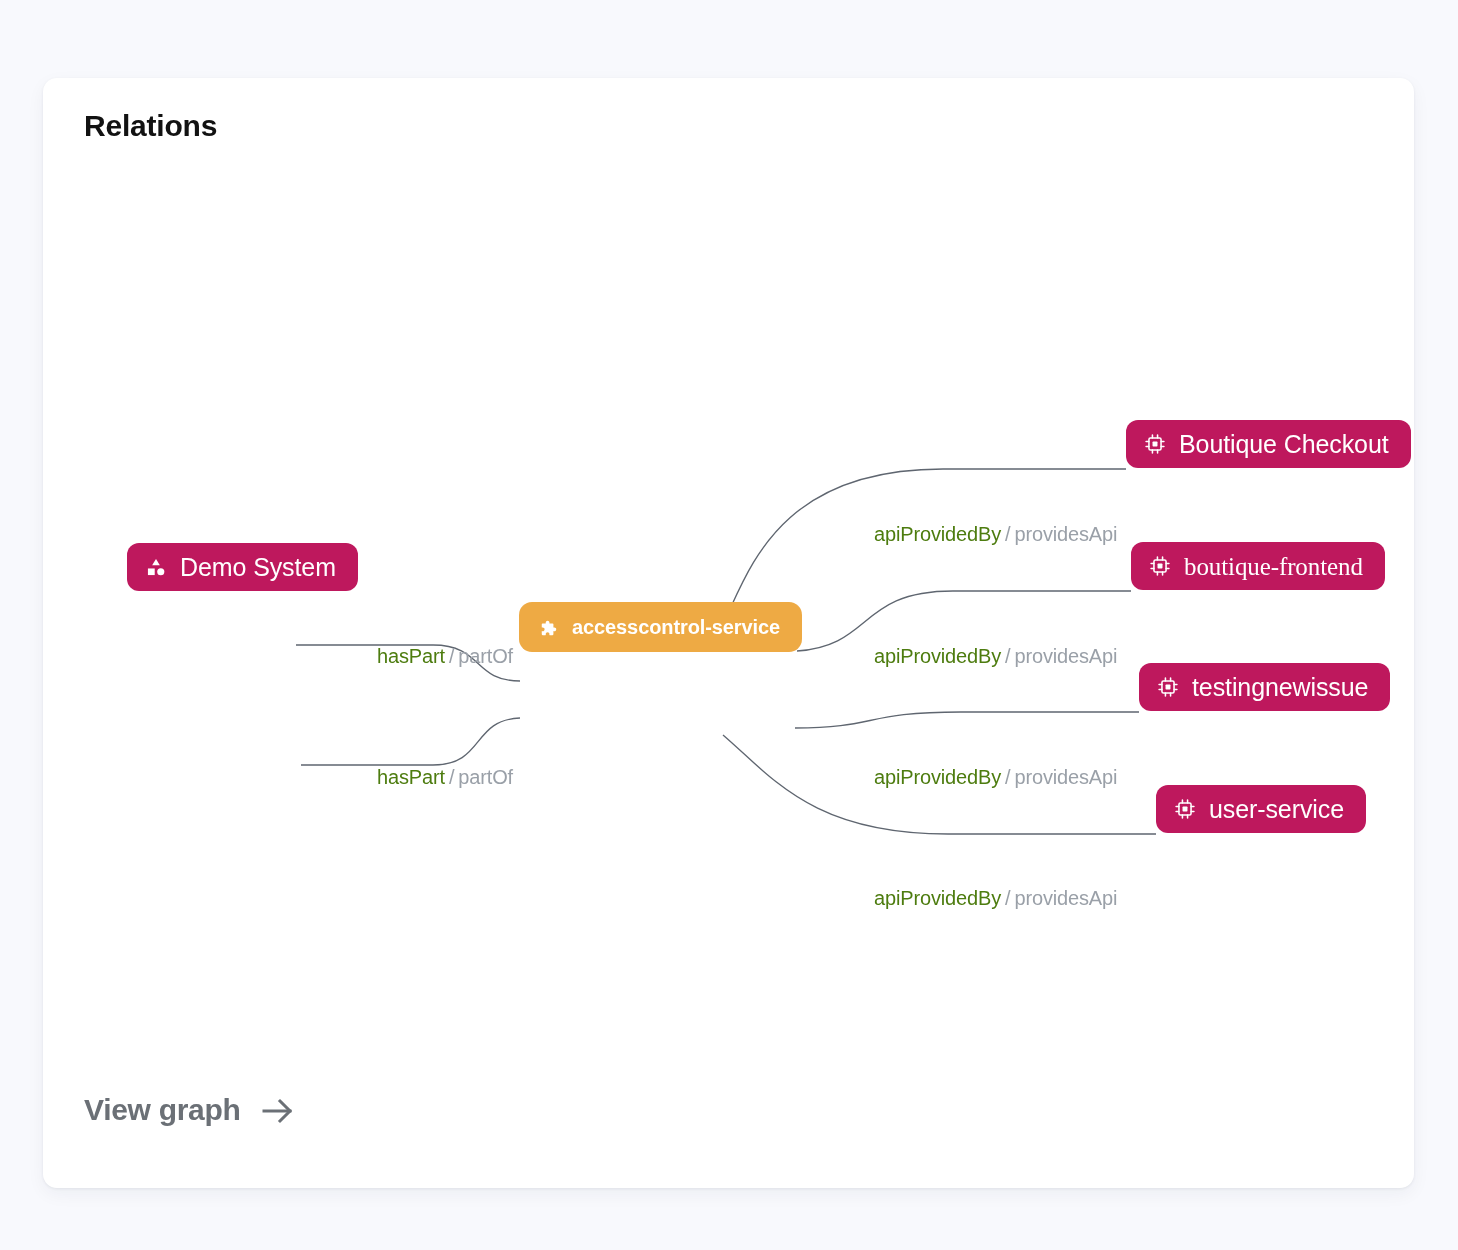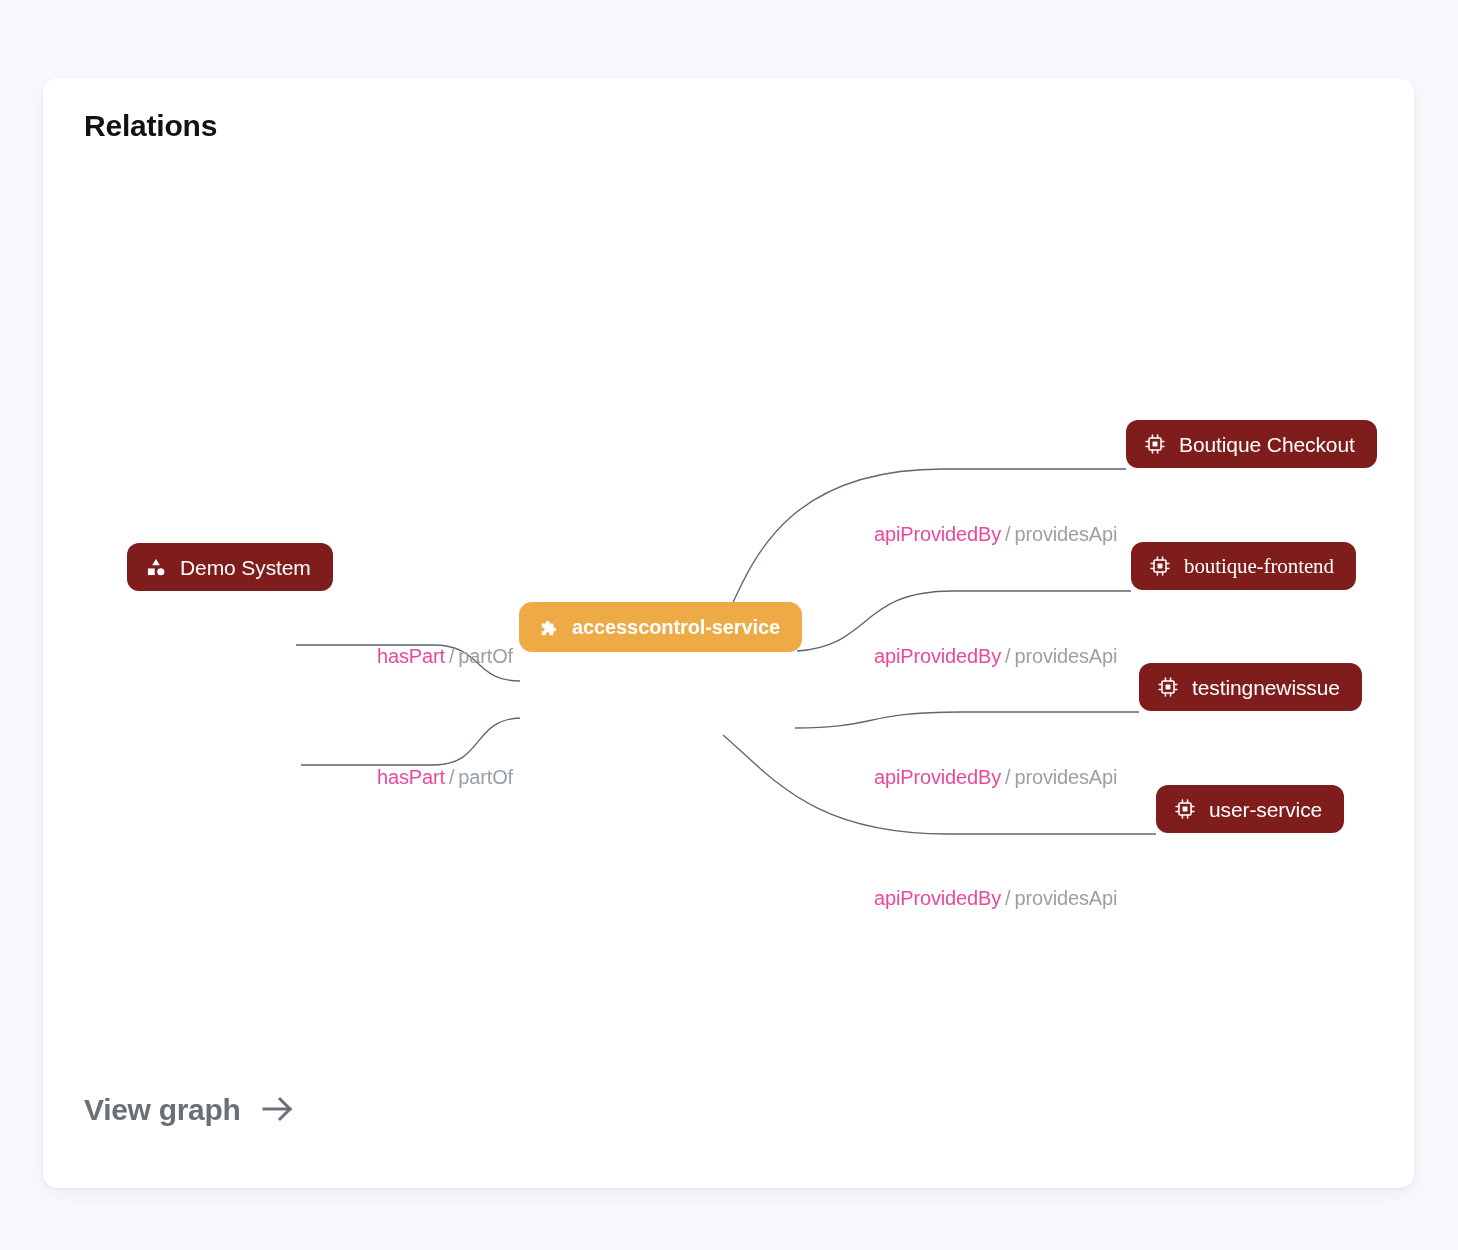--- a/index.html
+++ b/index.html
@@ -77,22 +77,22 @@
     height: 48px;
     padding: 0 22px 0 18px;
     border-radius: 12px;
     white-space: nowrap;
     color: #ffffff;
     cursor: pointer;
     user-select: none;
   }
 
   .node.blue {
-    background: #7f1d1d;
-    font-size: 21px;
+    background: #be185d;
+    font-size: 25px;
     font-weight: 400;
     letter-spacing: -0.1px;
   }
 
   .node.orange {
     background: #eeaa44;
     font-size: 20px;
     font-weight: 700;
     letter-spacing: -0.1px;
     height: 50px;
@@ -113,31 +113,31 @@
 
   
   .edge-label {
     position: absolute;
     font-size: 20px;
     line-height: 1;
     white-space: nowrap;
     letter-spacing: -0.15px;
     pointer-events: none;
   }
-  .edge-label .fwd { color: #ec4899; }
+  .edge-label .fwd { color: #4d7c0f; }
   .edge-label .sep { color: #9aa0a8; padding: 0 4px; }
   .edge-label .rev { color: #9aa0a8; }
 
   
   .view-graph {
     position: absolute;
     left: 41px;
     top: 1015px;
     display: inline-flex;
-    align-items: flex-start;
+    align-items: center;
     gap: 20px;
     font-size: 30px;
     font-weight: 700;
     color: #6b7076;
     letter-spacing: -0.3px;
     text-decoration: none;
     cursor: pointer;
   }
   .view-graph .arrow {
     display: inline-flex;

